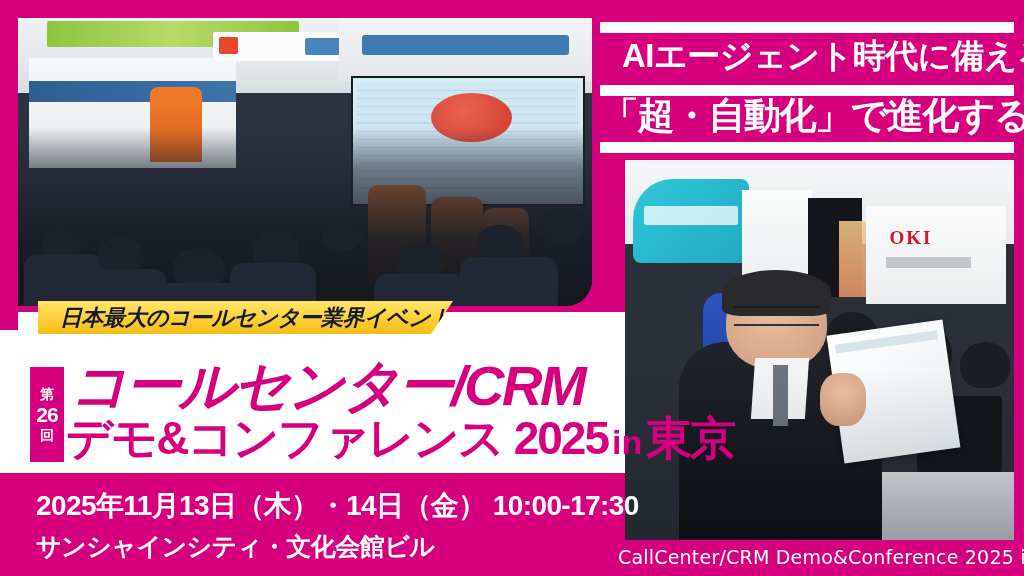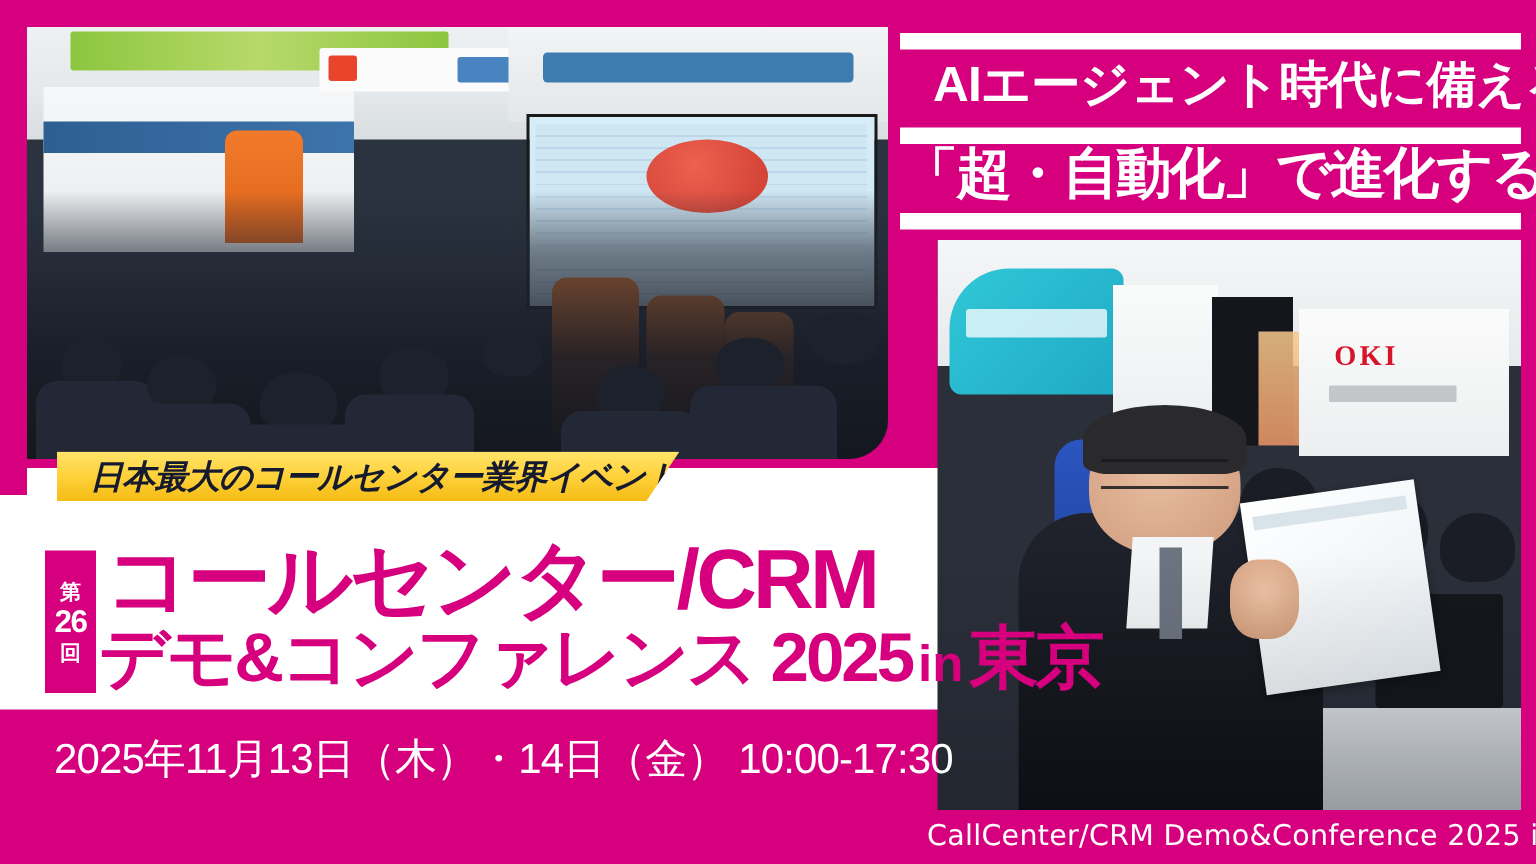--- a/index.html
+++ b/index.html
@@ -165,32 +165,33 @@
     color:#ffffff;font-weight:bold;line-height:1;
   }
   .badge span{display:block;font-size:14px;}
   .badge .num{font-size:21px;letter-spacing:-1px;}
 
   .title1{
     position:absolute;left:70px;top:358px;
     font-size:56px;font-weight:bold;color:#d6007f;
     letter-spacing:-2.5px;white-space:nowrap;line-height:1;
     font-family:"Liberation Sans","DejaVu Sans",sans-serif;
+    font-style:italic;
   }
   .title2{
     position:absolute;left:66px;top:415px;
     font-size:46px;font-weight:bold;color:#d6007f;
     letter-spacing:-2px;white-space:nowrap;line-height:1;
   }
   .title2 .t-in{font-size:34px;letter-spacing:0;padding:0 4px;}
 
   
   .date-line{
     position:absolute;left:36px;top:492px;color:#ffffff;
-    font-size:28px;font-weight:normal;letter-spacing:-0.6px;
+    font-size:28px;font-weight:bold;letter-spacing:-0.6px;
     white-space:nowrap;line-height:1;text-align:right;
   }
   .venue-line{
     position:absolute;left:36px;top:534px;color:#ffffff;
     font-size:25px;font-weight:bold;letter-spacing:-0.5px;
     white-space:nowrap;line-height:1;
   }
   
   .caption{
     position:absolute;left:618px;top:548px;color:#ffffff;
@@ -290,16 +291,17 @@
     <span class="num">26</span>
     <span>回</span>
   </div>
 
   <div class="title1">コールセンター/CRM</div>
   <div class="title2">
     <span>デモ&amp;コンファレンス 2025</span><span class="t-in">in</span><span>東京</span>
   </div>
 
   <div class="date-line">2025年11月13日（木）・14日（金）  10:00-17:30</div>
+  <div class="venue-line">サンシャインシティ・文化会館ビル</div>
 
   <div class="caption">CallCenter/CRM Demo&amp;Conference 2025 in Tokyo</div>
 
 </div>
 
 </body></html>

